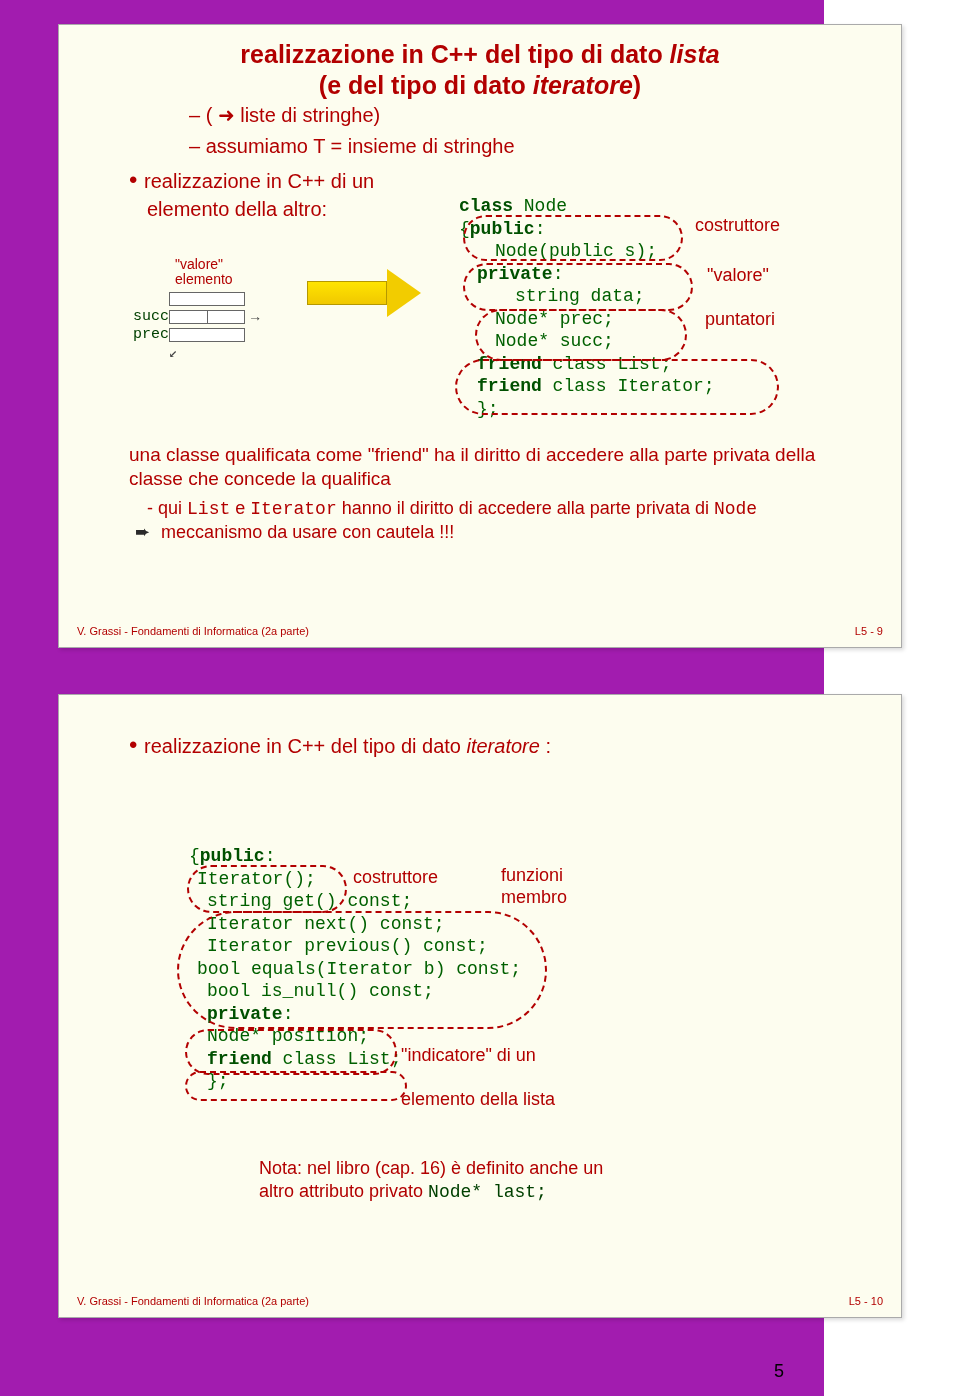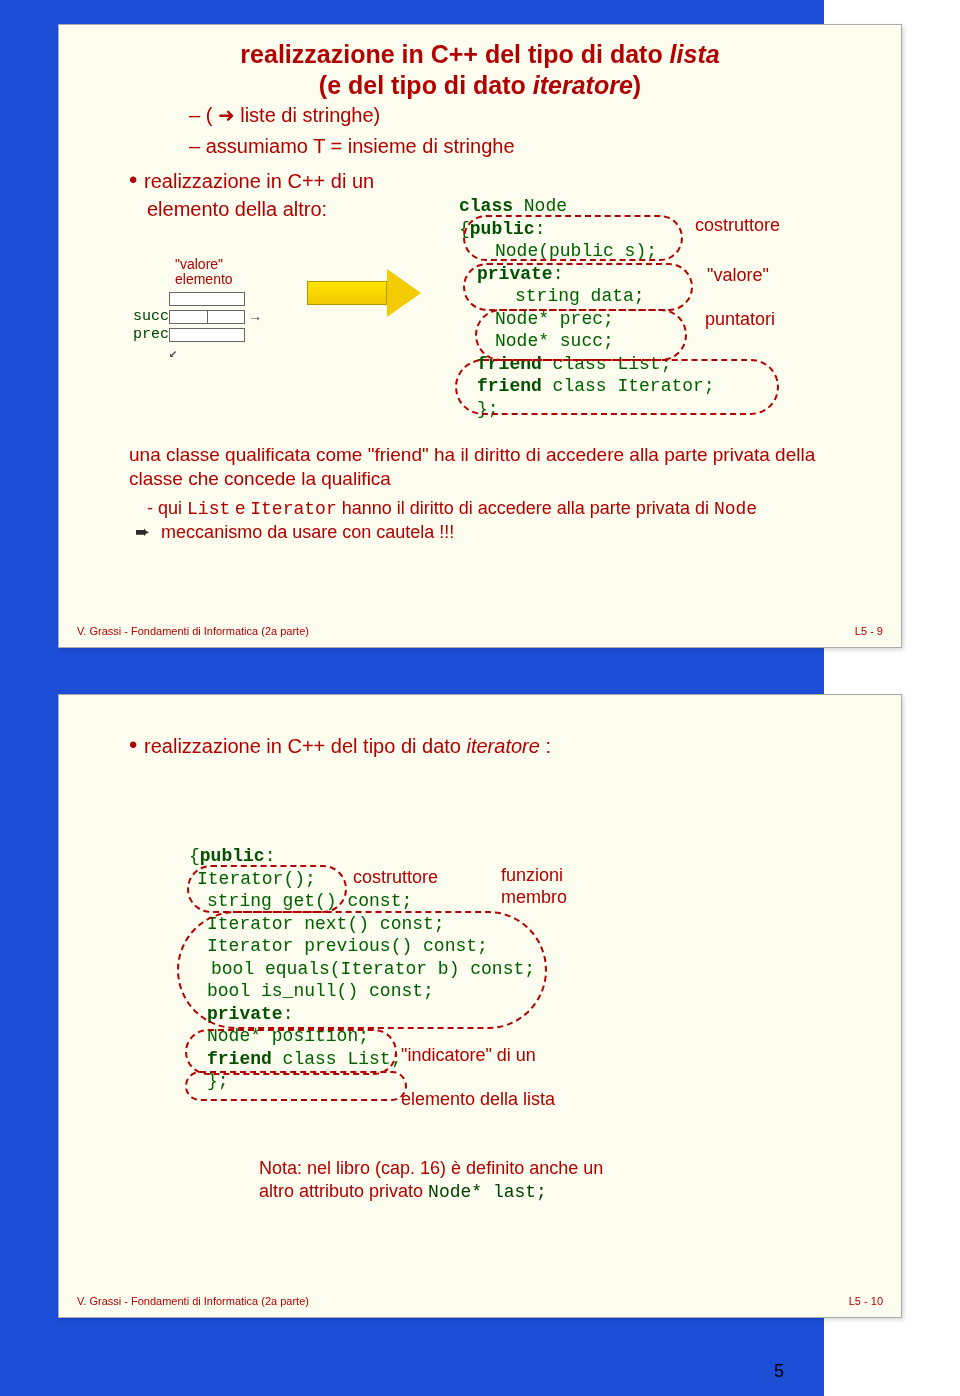--- a/index.html
+++ b/index.html
@@ -7,21 +7,21 @@
     margin: 0;
     padding: 0;
     background: #fff;
     font-family: Arial, Helvetica, sans-serif;
     width: 960px;
   }
   .page {
     width: 824px;
     height: 1396px;
     position: relative;
-    background: #1d4ed8;
+    background: #a21caf;
   }
   .slide {
     position: absolute;
     left: 58px;
     width: 844px;
     height: 624px;
     background: #fdfdef;
     border: 1px solid #aaa;
     box-shadow: 2px 2px 4px rgba(0,0,0,0.15);
   }
@@ -251,21 +251,21 @@
     <div class="bullet-red" style="margin-top:34px;">
       <span>realizzazione in C++ del tipo di dato </span><span style="font-style:italic;">iteratore</span><span> :</span>
     </div>
 
     <div class="code" style="position:absolute; left:130px; top:150px;">
       <div><span>{</span><span class="kw">public</span><span>:</span></div>
       <div style="margin-left:8px;"><span>Iterator();</span></div>
       <div style="margin-left:18px;"><span>string get() const;</span></div>
       <div style="margin-left:18px;"><span>Iterator next() const;</span></div>
       <div style="margin-left:18px;"><span>Iterator previous() const;</span></div>
-      <div style="margin-left:22px;"><span>bool equals(Iterator b) const;</span></div>
+      <div style="margin-left:8px;"><span>bool equals(Iterator b) const;</span></div>
       <div style="margin-left:18px;"><span>bool is_null() const;</span></div>
       <div style="margin-left:18px;"><span class="kw">private</span><span>:</span></div>
       <div style="margin-left:18px;"><span>Node* position;</span></div>
       <div style="margin-left:18px;"><span class="kw">friend</span><span> class List;</span></div>
       <div style="margin-left:18px;"><span>};</span></div>
     </div>
 
     <div class="annot-red" style="position:absolute; left:294px; top:172px;">costruttore</div>
     <div class="annot-red" style="position:absolute; left:442px; top:170px;">funzioni</div>
     <div class="annot-red" style="position:absolute; left:442px; top:192px;">membro</div>

